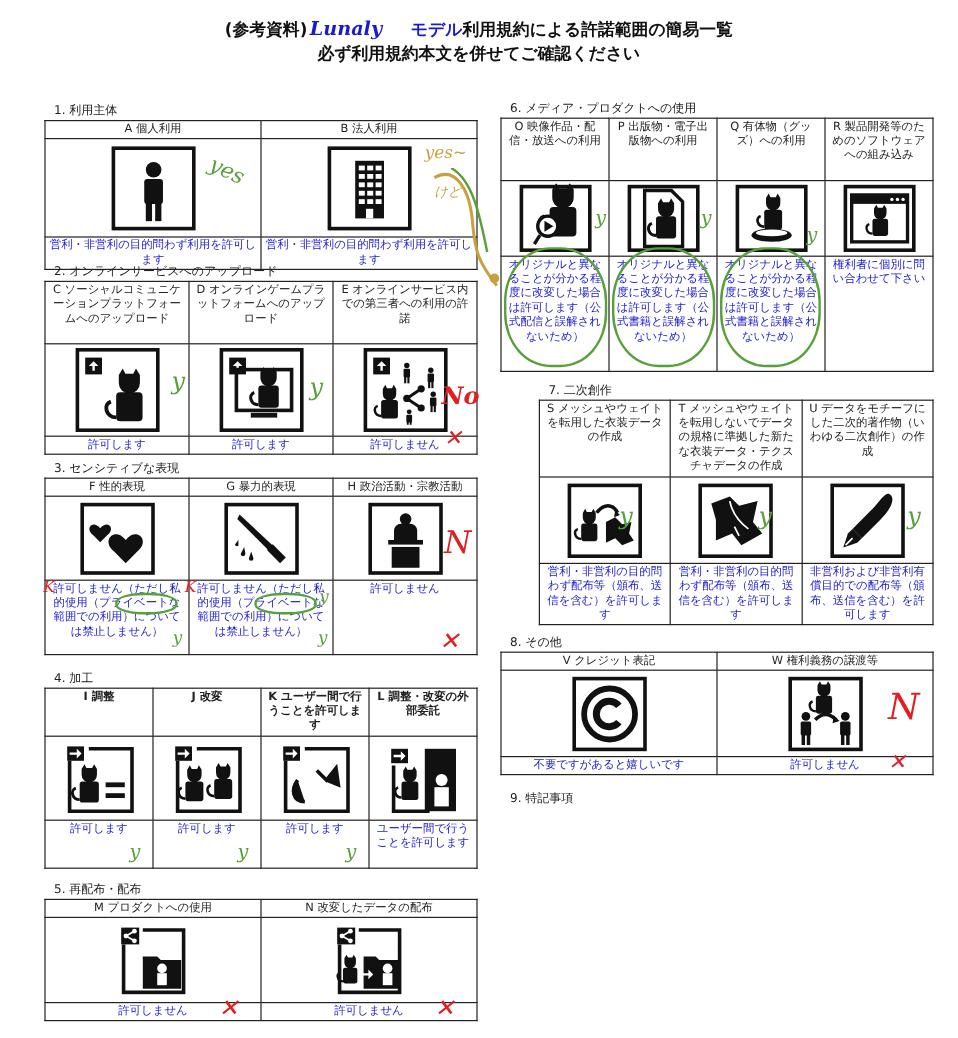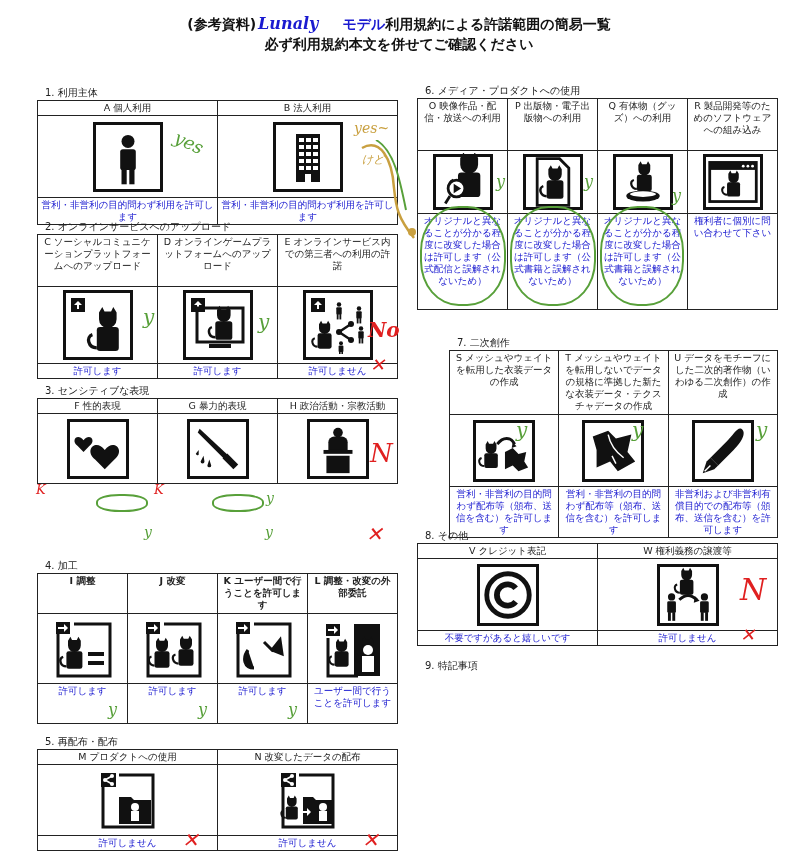--- a/index.html
+++ b/index.html
@@ -203,20 +203,25 @@
             <div class="icon-box" style="height:60px;width:62px;">
               <svg viewBox="0 0 58 58">
                 <circle cx="29" cy="12" r="5" fill="#111"></circle>
                 <path d="M19,30 v-8 a6,6 0 0 1 6,-6 h8 a6,6 0 0 1 6,6 v8z" fill="#111"></path>
                 <rect x="14" y="30" width="30" height="4" fill="#111"></rect>
                 <rect x="17" y="36" width="24" height="18" fill="#111"></rect>
               </svg>
             </div>
           </td>
     </tr>
+    <tr style="height:62px;">
+      <td class="val">許可しません（ただし私的使用（プライベートな範囲での利用）については禁止しません）</td>
+      <td class="val">許可しません（ただし私的使用（プライベートな範囲での利用）については禁止しません）</td>
+      <td class="val">許可しません</td>
+    </tr>
   </tbody>
     </table>
 </div>
 
 <div class="section" style="left:37px; top:559px; width:361px;">
   <div class="sec-label">4. 加工</div>
   <table class="grid">
     <tbody>
         <tr style="height:40px;font-weight:bold;">
       <td class="head">I 調整</td>
@@ -377,21 +382,21 @@
     <tr style="height:96px;">
       <td class="val">オリジナルと異なることが分かる程度に改変した場合は許可します（公式配信と誤解されないため）</td>
       <td class="val">オリジナルと異なることが分かる程度に改変した場合は許可します（公式書籍と誤解されないため）</td>
       <td class="val">オリジナルと異なることが分かる程度に改変した場合は許可します（公式書籍と誤解されないため）</td>
       <td class="val">権利者に個別に問い合わせて下さい</td>
     </tr>
   </tbody>
     </table>
 </div>
 
-<div class="section" style="left:417px; top:336px; width:361px;padding-left:32px;">
+<div class="section" style="left:417px; top:319px; width:361px;padding-left:32px;">
   <div class="sec-label">7. 二次創作</div>
   <table class="grid">
     <tbody>
         <tr style="height:64px;">
       <td class="head">S メッシュやウェイトを転用した衣装データの作成</td>
       <td class="head">T メッシュやウェイトを転用しないでデータの規格に準拠した新たな衣装データ・テクスチャデータの作成</td>
       <td class="head">U データをモチーフにした二次的著作物（いわゆる二次創作）の作成</td>
     </tr>
     <tr style="height:72px;">
       <td class="icon-cell">

